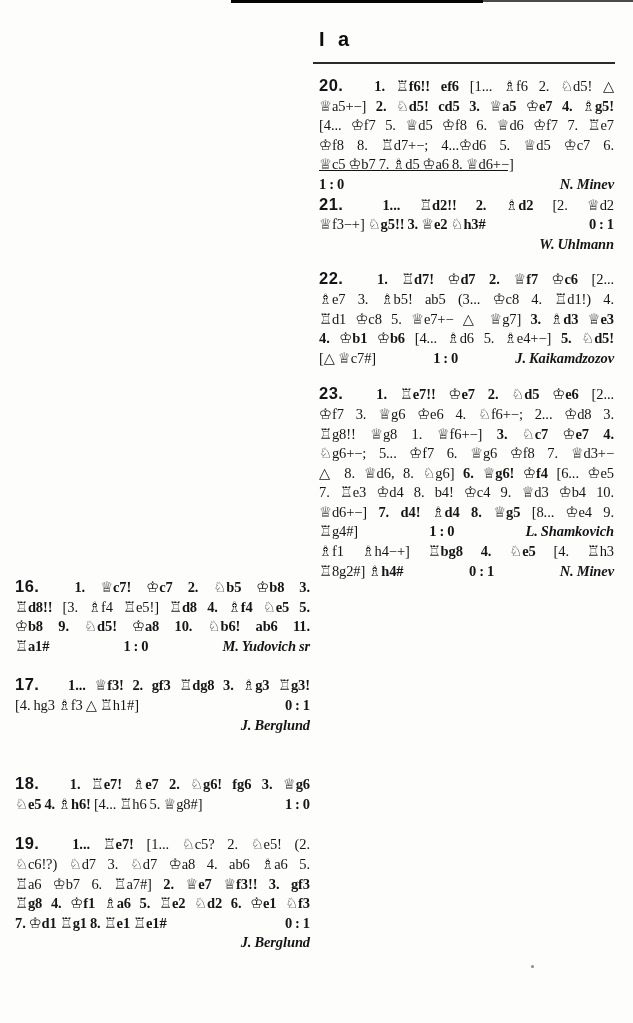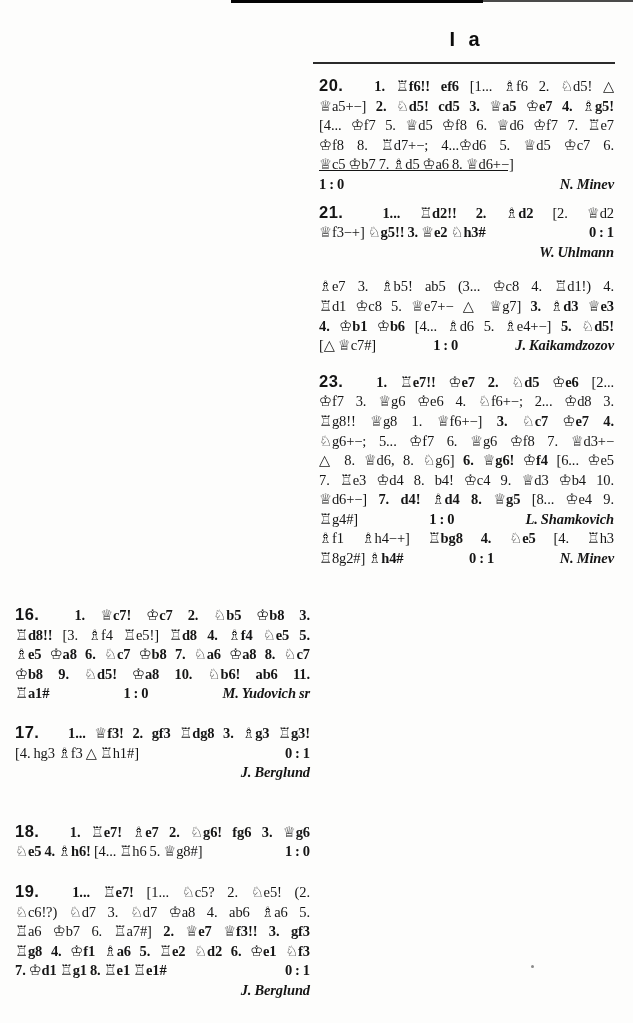--- a/index.html
+++ b/index.html
@@ -5,35 +5,35 @@
   html,body{margin:0;padding:0;}
   body{
     width:633px;height:1023px;position:relative;overflow:hidden;
     background:#fdfdfc;color:#151515;
     font-family:"Liberation Serif","DejaVu Sans",serif;
   }
   .scan-artifact-top{position:absolute;left:231px;top:0;width:252px;height:3px;background:#050505;}
   .scan-artifact-top2{position:absolute;left:483px;top:0;width:150px;height:2px;background:#4a4a4a;}
   .scan-dot{position:absolute;left:531px;top:965px;width:3px;height:3px;background:#8a8a8a;border-radius:50%;}
   .section-header{
-    position:absolute;top:28px;left:319px;width:295px;text-align:center;
+    position:absolute;top:28px;left:319px;width:295px;text-align:left;
     font-family:"Liberation Sans","DejaVu Sans",sans-serif;
     font-weight:bold;font-size:20px;letter-spacing:4px;color:#0c0c0c;
   }
   .header-rule{position:absolute;top:62px;left:313px;width:302px;height:2px;background:#2b2b2b;}
   .column{position:absolute;width:295px;}
   #col-right{left:319px;top:76px;}
   #col-left{left:15px;top:577px;}
   .problem{font-size:14.5px;line-height:19.6px;letter-spacing:-0.1px;word-spacing:-0.5px;}
   
-  #col-right .problem:nth-child(1){margin-bottom:8px;}
+  #col-right .problem:nth-child(1){}
   #col-right .problem:nth-child(2){margin-bottom:15px;}
   #col-right .problem:nth-child(3){margin-bottom:16px;}
   #col-right .problem:nth-child(4){}
-  #col-left .problem:nth-child(1){margin-bottom:19px;margin-top:28px;}
+  #col-left .problem:nth-child(1){margin-bottom:19px;}
   #col-left .problem:nth-child(2){margin-bottom:39px;}
   #col-left .problem:nth-child(3){margin-bottom:20px;}
   .jline{text-align:justify;text-align-last:justify;}
   .lline{text-align:left;text-decoration:underline;}
   .rline{text-align:right;}
   .sline{display:flex;justify-content:space-between;align-items:baseline;}
   .b{font-weight:bold;}
   .author{font-weight:bold;font-style:italic;}
   .num{
     font-family:"Liberation Sans","DejaVu Sans",sans-serif;
@@ -45,21 +45,20 @@
 
 <div class="scan-artifact-top"></div>
 <div class="scan-artifact-top2"></div>
 <div class="section-header">I a</div>
 <div class="header-rule"></div>
 
 <div id="col-left" class="column">
     <div class="problem">
       <div class="jline"><span class="num">16.</span> <span class="b">1. ♕c7! ♔c7 2. ♘b5 ♔b8 3.</span></div>
       <div class="jline"><span class="b">♖d8!!</span> <span class="">[3. ♗f4 ♖e5!]</span> <span class="b">♖d8 4. ♗f4 ♘e5 5.</span></div>
-      <div class="jline"><span class="b">♗e5 ♔a8 6. ♘c7 ♔b8 7. ♘a6 ♔a8 8. ♘c7</span></div>
       <div class="jline"><span class="b">♔b8 9. ♘d5! ♔a8 10. ♘b6! ab6 11.</span></div>
       <div class="sline">
         <span><span class="b">♖a1#</span></span>
         <span><span class="b">1 : 0</span></span>
         <span><span class="author">M. Yudovich sr</span></span>
       </div>
     </div>
     <div class="problem">
       <div class="jline"><span class="num">17.</span> <span class="b">1... ♕f3! 2. gf3 ♖dg8 3. ♗g3 ♖g3!</span></div>
       <div class="sline">
@@ -101,20 +100,21 @@
     </div>
     <div class="problem">
       <div class="jline"><span class="num">21.</span> <span class="b">1... ♖d2!! 2. ♗d2</span> <span class="">[2. ♕d2</span></div>
       <div class="sline">
         <span><span class="">♕f3−+]</span> <span class="b">♘g5!! 3. ♕e2 ♘h3#</span></span>
         <span><span class="b">0 : 1</span></span>
       </div>
       <div class="rline"><span class="author">W. Uhlmann</span></div>
     </div>
     <div class="problem">
+      <div class="jline"><span class="num">22.</span> <span class="b">1. ♖d7! ♔d7 2. ♕f7 ♔c6</span> <span class="">[2...</span></div>
       <div class="jline"><span class="">♗e7 3. ♗b5! ab5 (3... ♔c8 4. ♖d1!) 4.</span></div>
       <div class="jline"><span class="">♖d1 ♔c8 5. ♕e7+− △ ♕g7]</span> <span class="b">3. ♗d3 ♕e3</span></div>
       <div class="jline"><span class="b">4. ♔b1 ♔b6</span> <span class="">[4... ♗d6 5. ♗e4+−]</span> <span class="b">5. ♘d5!</span></div>
       <div class="sline">
         <span><span class="">[△ ♕c7#]</span></span>
         <span><span class="b">1 : 0</span></span>
         <span><span class="author">J. Kaikamdzozov</span></span>
       </div>
     </div>
     <div class="problem">

